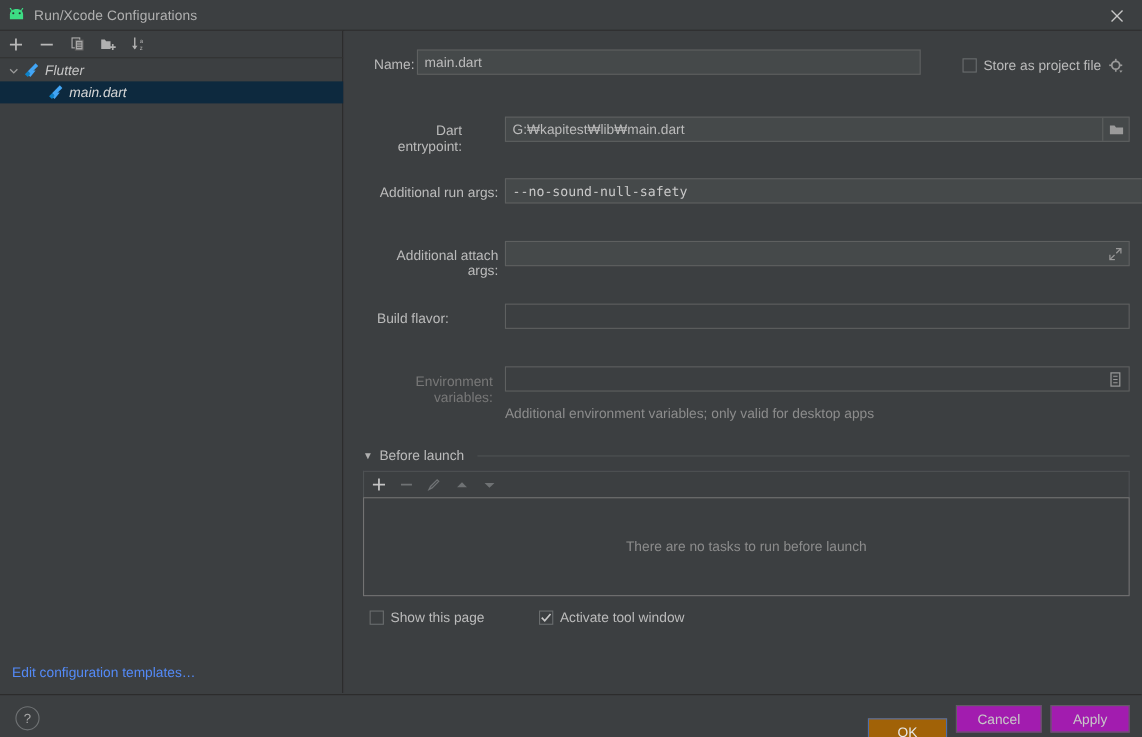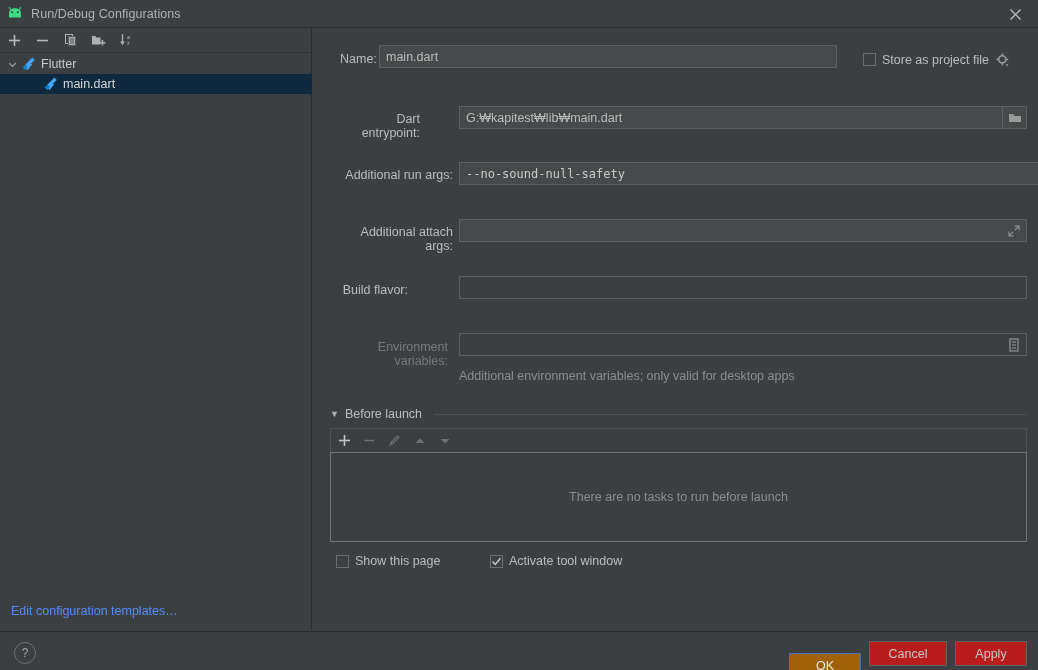--- a/index.html
+++ b/index.html
@@ -41,21 +41,21 @@
     display:flex; align-items:center; padding-left:5px; gap:9px;
   }
   .tb-icon { width:19px; height:19px; display:flex; align-items:center; justify-content:center;
      color:#a9b0b6; }
   .tree { position:absolute; left:0; top:26px; width:312px; }
   .tree-row { height:20px; display:flex; align-items:center; font-size:12.5px; }
   .tree-row.node { padding-left:4px; }
   .tree-row.child { padding-left:42px; background:#0d293e; }
   .twisty { width:16px; display:flex; align-items:center; justify-content:center; color:#9a9a9a; }
   .flutter-ico { width:16px; height:16px; margin-right:5px; display:flex; align-items:center; justify-content:center;}
-  .tree-label { color:#c6c6c6; }
+  .tree-label { color:#c6c6c6;font-style:italic; }
   .tree-row.child .tree-label { color:#d6d6d6; }
   .edit-templates {
     position:absolute; left:11px; bottom:12px; color:#548af7; font-size:12.5px;
   }
 
   
   .right-panel {
     position:absolute; left:313px; top:28px; width:725px; height:602px; background:#3c3f41;
   }
   .lbl { position:absolute; font-size:12.5px; color:#bbbbbb; text-align:right;padding-left:27px; }
@@ -108,41 +108,41 @@
   .footer {
     position:absolute; left:0; top:631px; width:1038px; height:39px;
     background:#3c3f41; border-top:1px solid #2b2b2b;
   }
   .help-btn {
     position:absolute; left:14px; top:10px; width:22px; height:22px; border-radius:50%;
     border:1px solid #6f7274; color:#a8a8a8; font-size:12px;
     display:flex; align-items:center; justify-content:center;
   }
   .btn {
-    position:absolute; top:9px; height:25px; border:1px solid #5e6060; background:#b91c1c;
+    position:absolute; top:9px; height:25px; border:1px solid #5e6060; background:#a21caf;
     color:#c8c8c8; font-size:12.5px; display:flex; align-items:center; justify-content:center;
   }
   .btn.primary { background:#a16207; border-color:#4b6eaf; color:#e8e8e8;margin-top:12px; }
 </style>
 </head>
 <body>
 
 <div id="root">
 
   <div class="titlebar">
     <div class="title-icon">
       <svg width="18" height="14" viewBox="0 0 18 14">
         <path d="M3 6.2 C3 3.2 5.6 1.2 9 1.2 C12.4 1.2 15 3.2 15 6.2 L15 10.4 L3 10.4 Z" fill="#3ddc84"></path>
         <circle cx="6.1" cy="5.1" r="0.95" fill="#2b2b2b"></circle>
         <circle cx="11.9" cy="5.1" r="0.95" fill="#2b2b2b"></circle>
         <rect x="3.4" y="0" width="1.1" height="3" fill="#3ddc84" transform="rotate(-30 3.9 1.5)"></rect>
         <rect x="13.5" y="0" width="1.1" height="3" fill="#3ddc84" transform="rotate(30 14 1.5)"></rect>
       </svg>
     </div>
-    <div class="title-text">Run/Debug Configurations</div>
+    <div class="title-text">Run/Xcode Configurations</div>
     <div class="close-btn">
       <svg width="13" height="13" viewBox="0 0 13 13">
         <line x1="1.5" y1="1.5" x2="11.5" y2="11.5" stroke="#c8c8c8" stroke-width="1.2"></line>
         <line x1="11.5" y1="1.5" x2="1.5" y2="11.5" stroke="#c8c8c8" stroke-width="1.2"></line>
       </svg>
     </div>
   </div>
 
   <div class="left-panel">
 
@@ -215,21 +215,21 @@
     <div class="edit-templates">Edit configuration templates…</div>
   </div>
 
   <div class="right-panel">
 
     <div class="lbl" style="left:0; top:24px; width:37px;">Name:</div>
     <div class="field" style="left:66px; top:17px; width:458px; height:23px;">
       <div class="fval">main.dart</div>
     </div>
 
-    <div class="cbrow" style="left:550px; top:24px;justify-content:space-between;">
+    <div class="cbrow" style="left:562px; top:24px;justify-content:space-between;">
       <span class="cb"></span>
       <span class="cblabel">Store as project file</span>
       <span class="gear">
         <svg width="14" height="14" viewBox="0 0 14 14">
           <circle cx="6.3" cy="6.3" r="3.6" fill="none" stroke="#9a9a9a" stroke-width="1.6"></circle>
           <circle cx="6.3" cy="6.3" r="1.2" fill="#3c3f41"></circle>
           <rect x="5.6" y="0.4" width="1.5" height="2" fill="#9a9a9a"></rect>
           <rect x="5.6" y="10.2" width="1.5" height="2" fill="#9a9a9a"></rect>
           <rect x="0.4" y="5.6" width="2" height="1.5" fill="#9a9a9a"></rect>
           <rect x="10.2" y="5.6" width="2" height="1.5" fill="#9a9a9a"></rect>

